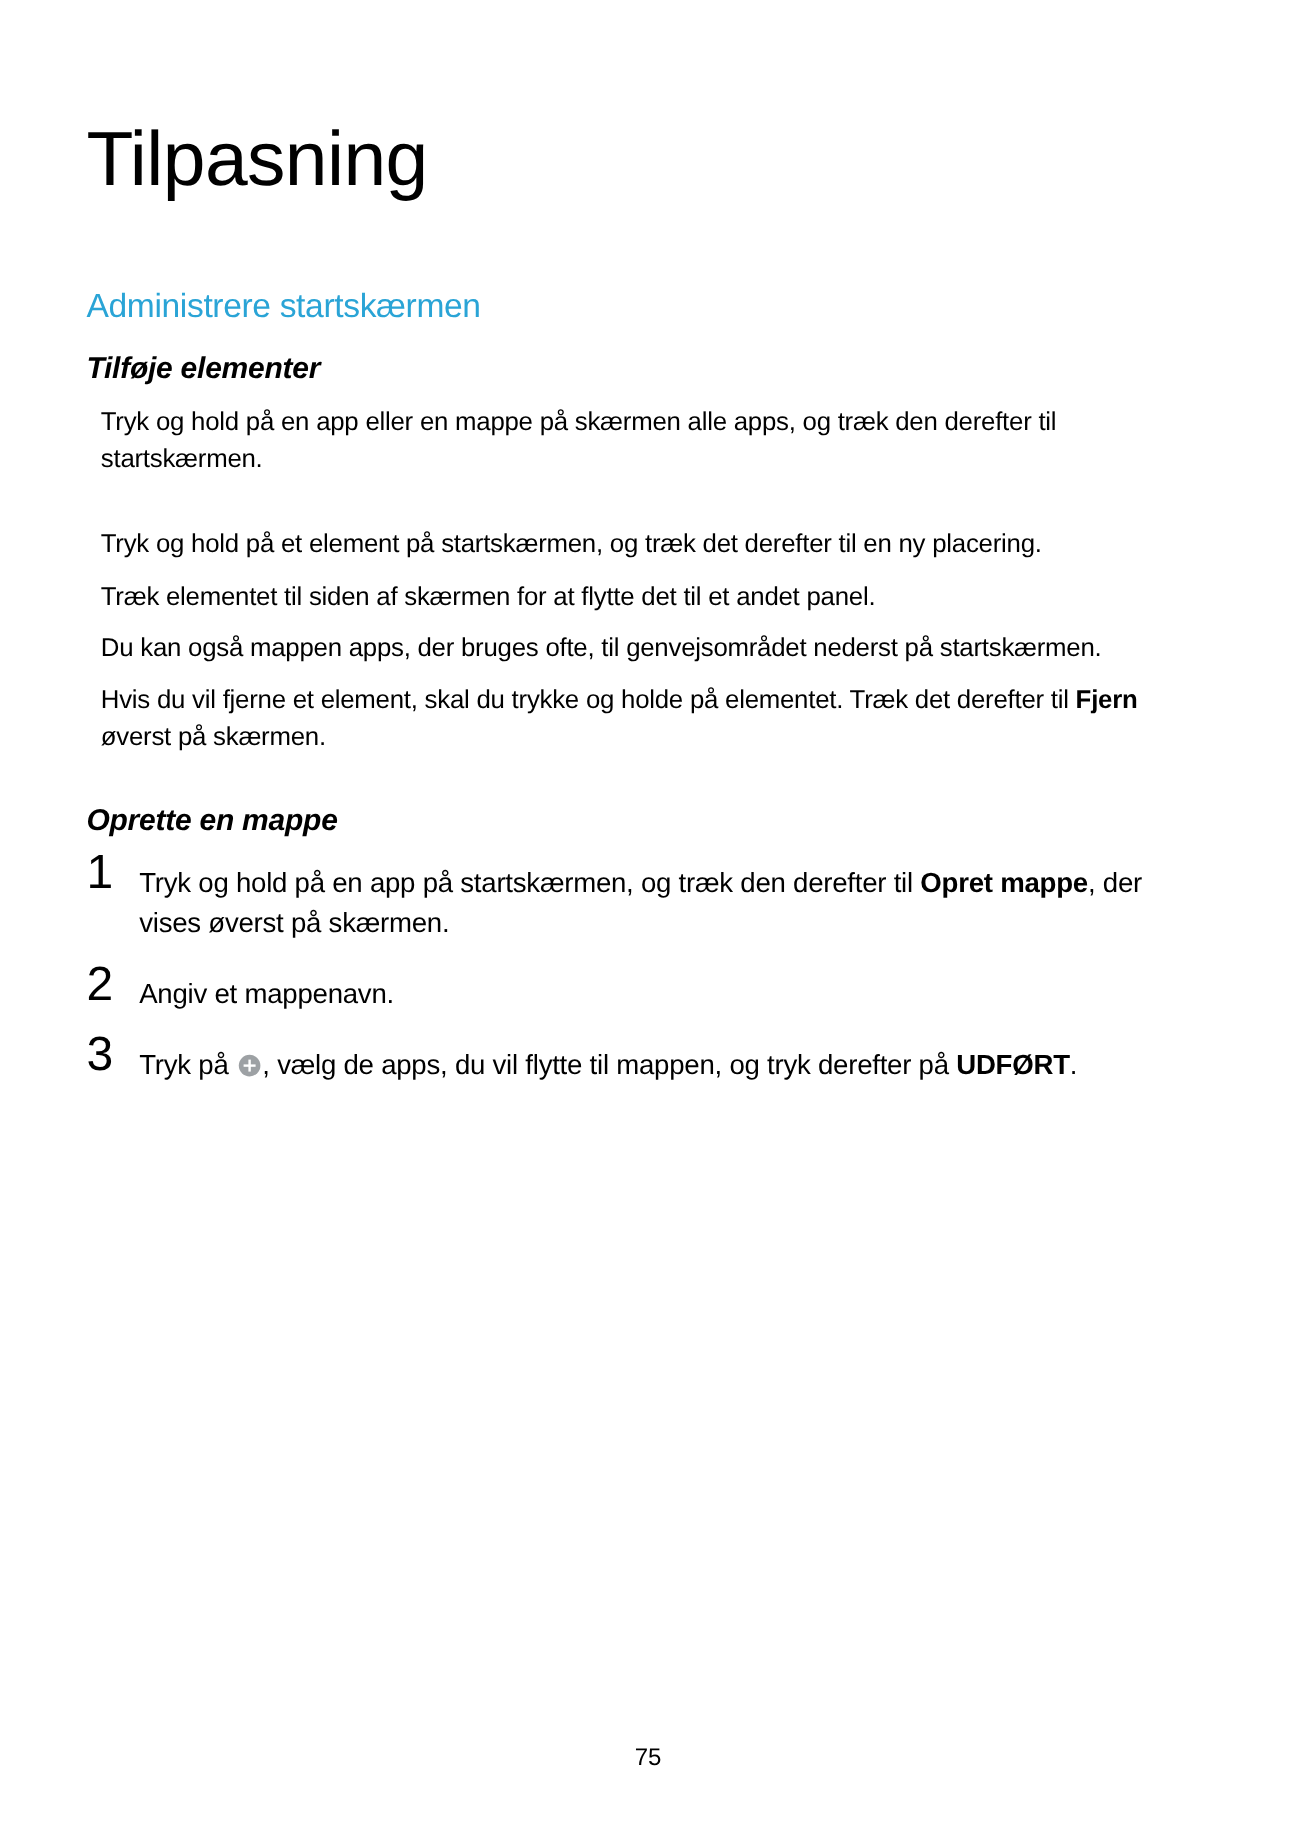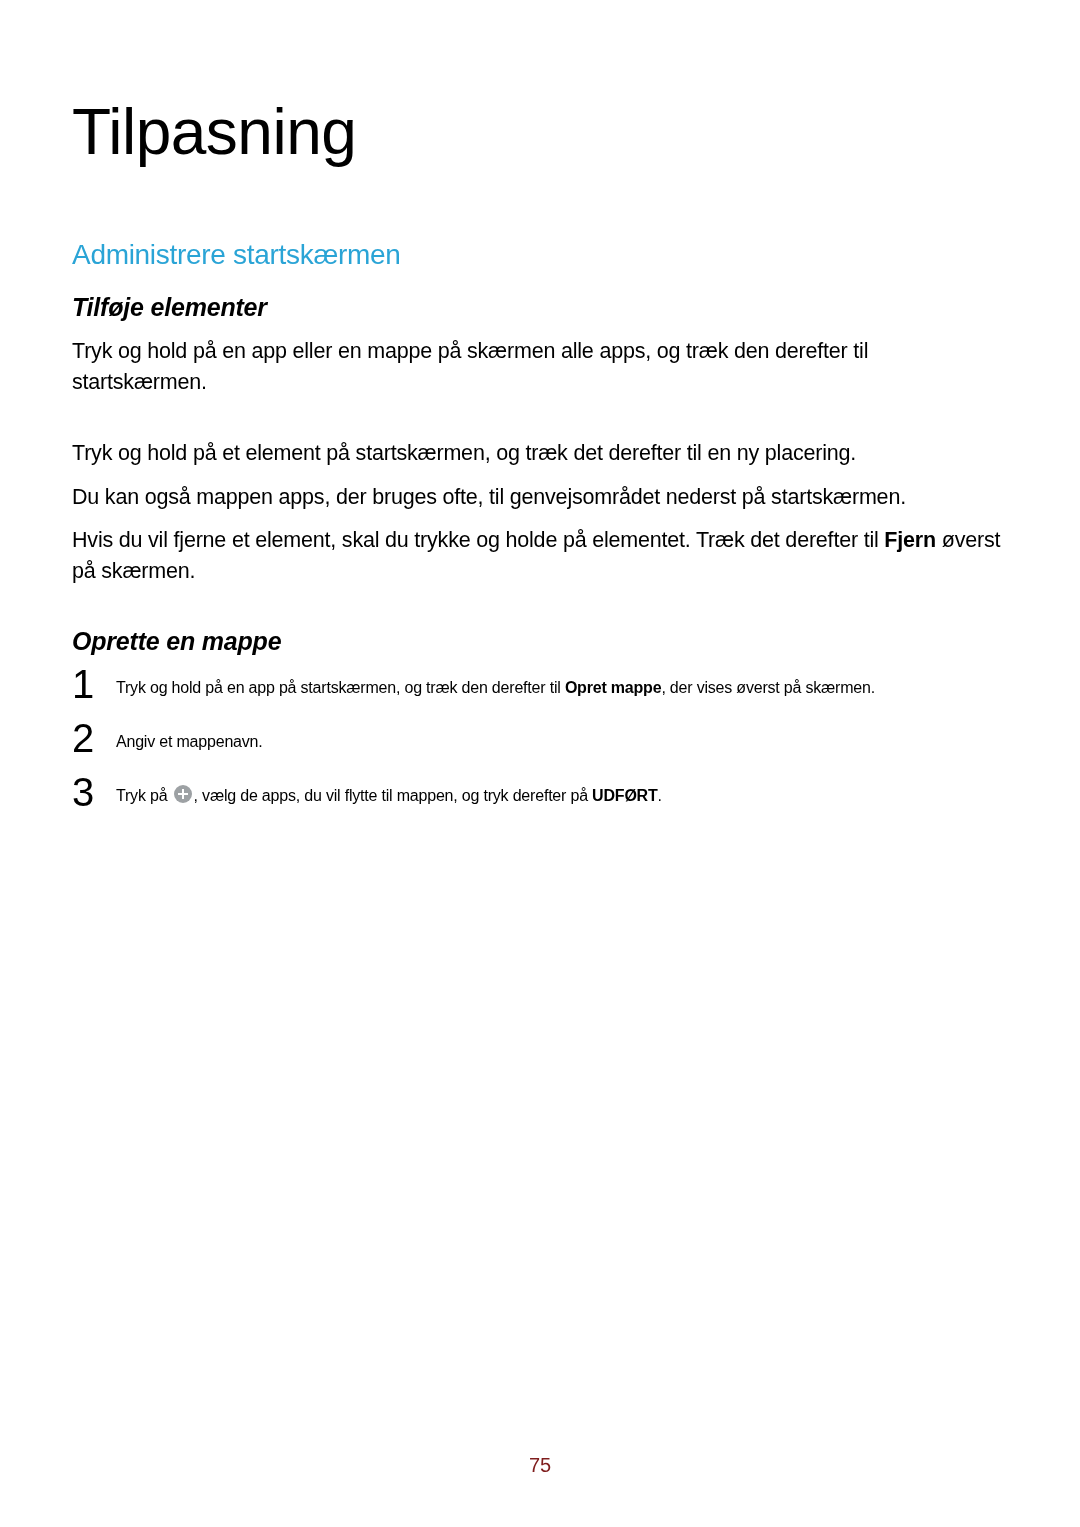--- a/index.html
+++ b/index.html
@@ -44,21 +44,21 @@
     font-size: 25px;
     font-weight: 700;
     color: #000000;
     margin: 0 0 14px 0;
     letter-spacing: -0.2px;
     font-style: italic;
   }
   .para {
     font-size: 21.5px;
     line-height: 1.45;
-    margin: 0 0 12px 0;
+    margin: 0 0 12px 12px;
     color: #000000;
     letter-spacing: -0.2px;
   }
   .block-gap {
     height: 28px;
   }
   .bold {
     font-weight: 700;
   }
   .ol-item {
@@ -70,21 +70,21 @@
   .ol-num {
     font-size: 40px;
     font-weight: 400;
     line-height: 1;
     min-width: 28px;
     color: #000000;
     margin-top: -6px;
   }
   .ol-body {
     flex: 1;
-    font-size: 16px;
+    font-size: 23px;
     line-height: 1.45;
     letter-spacing: -0.2px;
     padding-top: 6px;
   }
   .icon-plus {
     display: inline-block;
     width: 18px;
     height: 18px;
     border-radius: 50%;
     background: #9da1a4;
@@ -102,39 +102,40 @@
   }
   .icon-plus::after {
     top: 4px; bottom: 4px; left: 8px; width: 2px;
   }
   .page-number {
     position: absolute;
     left: 0; right: 0;
     bottom: 50px;
     text-align: center;
     font-size: 20px;
-    color: #7f1d1d;
+    color: #000000;
   }
 </style>
 </head>
 <body>
 
 <div class="page">
 
   <h1 class="h1">Tilpasning</h1>
 
 
   <h3 class="h3">Administrere startskærmen</h3>
 
   <h4 class="h4">Tilføje elementer</h4>
   <p class="para">Tryk og hold på en app eller en mappe på skærmen alle apps, og træk den derefter til startskærmen.</p>
 
   <div class="block-gap"></div>
 
   <p class="para">Tryk og hold på et element på startskærmen, og træk det derefter til en ny placering.</p>
+  <p class="para">Træk elementet til siden af skærmen for at flytte det til et andet panel.</p>
   <p class="para">Du kan også mappen apps, der bruges ofte, til genvejsområdet nederst på startskærmen.</p>
   <p class="para">
     <span>Hvis du vil fjerne et element, skal du trykke og holde på elementet. Træk det derefter til </span><span class="bold">Fjern</span><span> øverst på skærmen.</span>
   </p>
 
   <div class="block-gap"></div>
 
   <h4 class="h4">Oprette en mappe</h4>
 
   <div class="ol-item">

